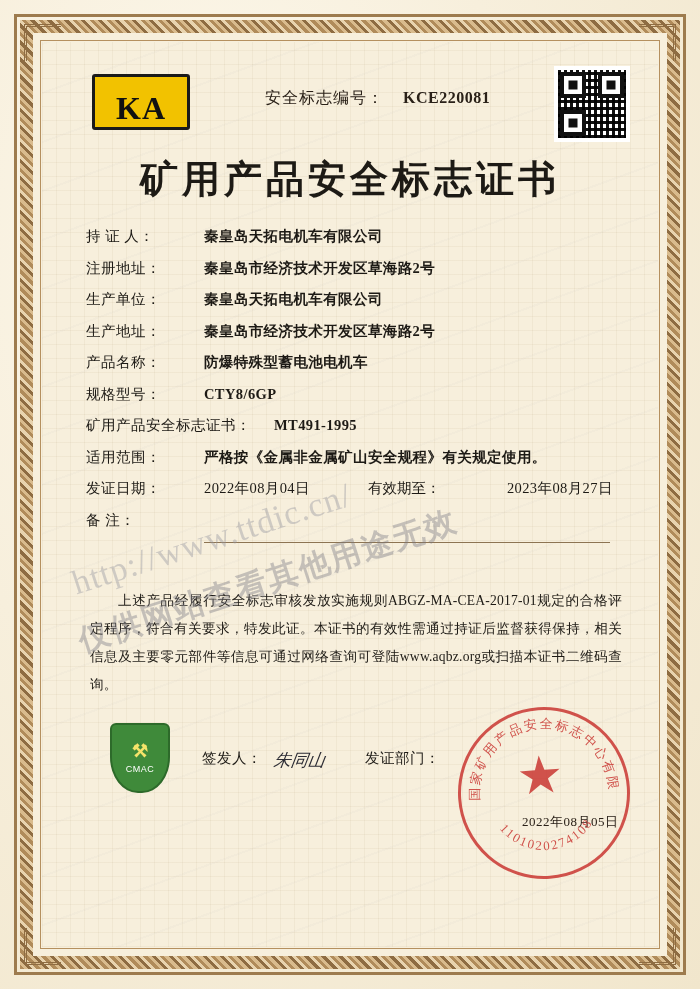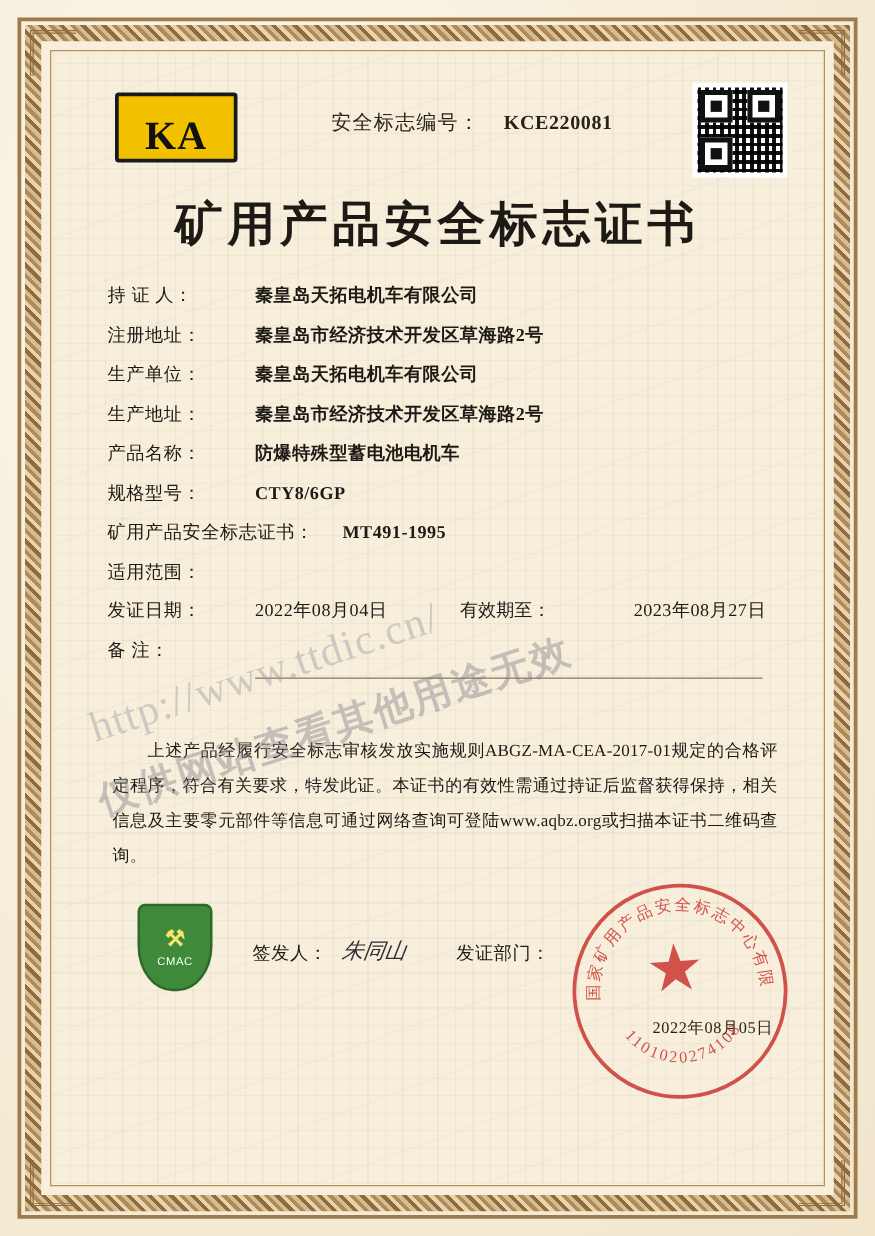--- a/index.html
+++ b/index.html
@@ -249,21 +249,21 @@
     color: #fff;
     letter-spacing: .5px;
   }
   .sig-row {
     position: absolute;
     left: 150px; top: 36px;
     font-family: "Liberation Serif", serif;
     font-size: 14.5px;
     color: #1d1a15;
     display: flex;
-    align-items: flex-end;
+    align-items: flex-start;
   }
   .sig-row .lbl { letter-spacing: .5px; }
   .handwriting {
     font-family: "Liberation Serif", serif;
     font-style: italic;
     font-size: 17px;
     color: #2b2b33;
     margin-left: 12px;
     margin-right: 40px;
     transform: skewX(-8deg);
@@ -420,20 +420,21 @@
         <div class="val">CTY8/6GP</div>
       </div>
 
       <div class="row">
         <div class="lbl" style="width:188px;flex:0 0 188px;">矿用产品安全标志证书：</div>
         <div class="val">MT491-1995</div>
       </div>
 
       <div class="row">
         <div class="lbl">适用范围：</div>
+        <div class="val">严格按《金属非金属矿山安全规程》有关规定使用。</div>
       </div>
 
       <div class="row dates">
         <div class="seg">
           <div class="lbl">发证日期：</div>
           <div class="val">2022年08月04日</div>
         </div>
         <div class="seg second">
           <div class="lbl2">有效期至：</div>
           <div class="val">2023年08月27日</div>

